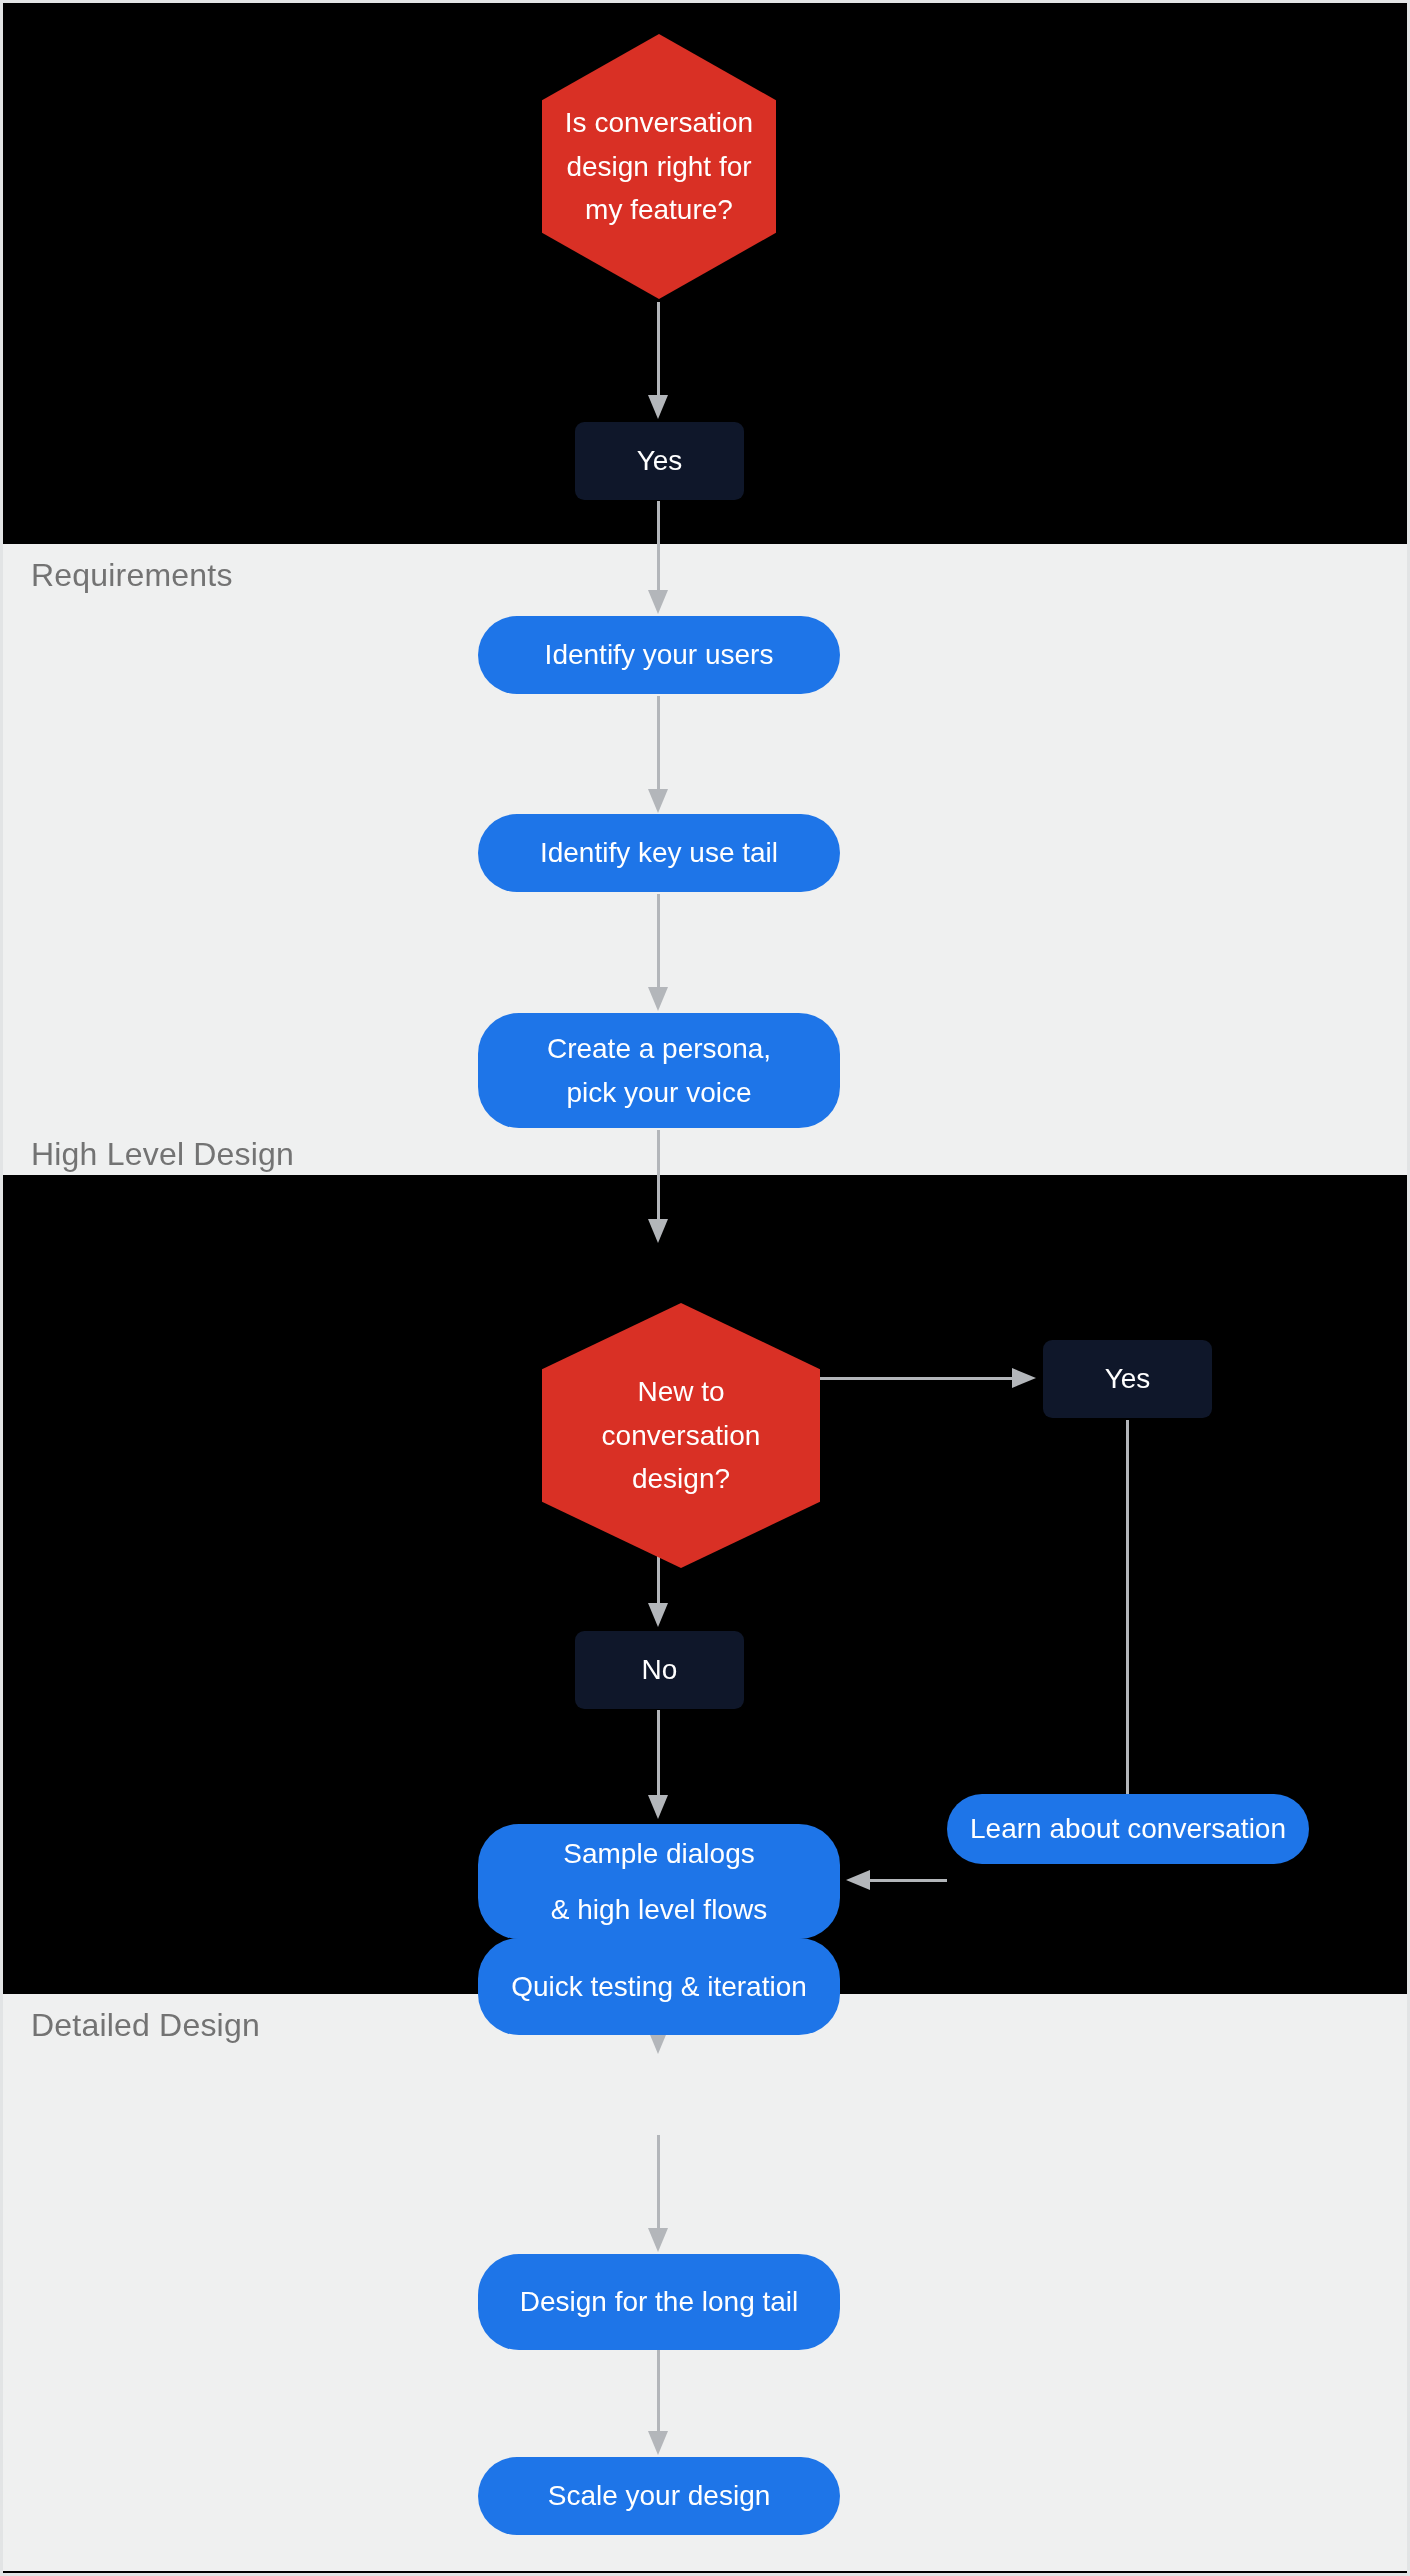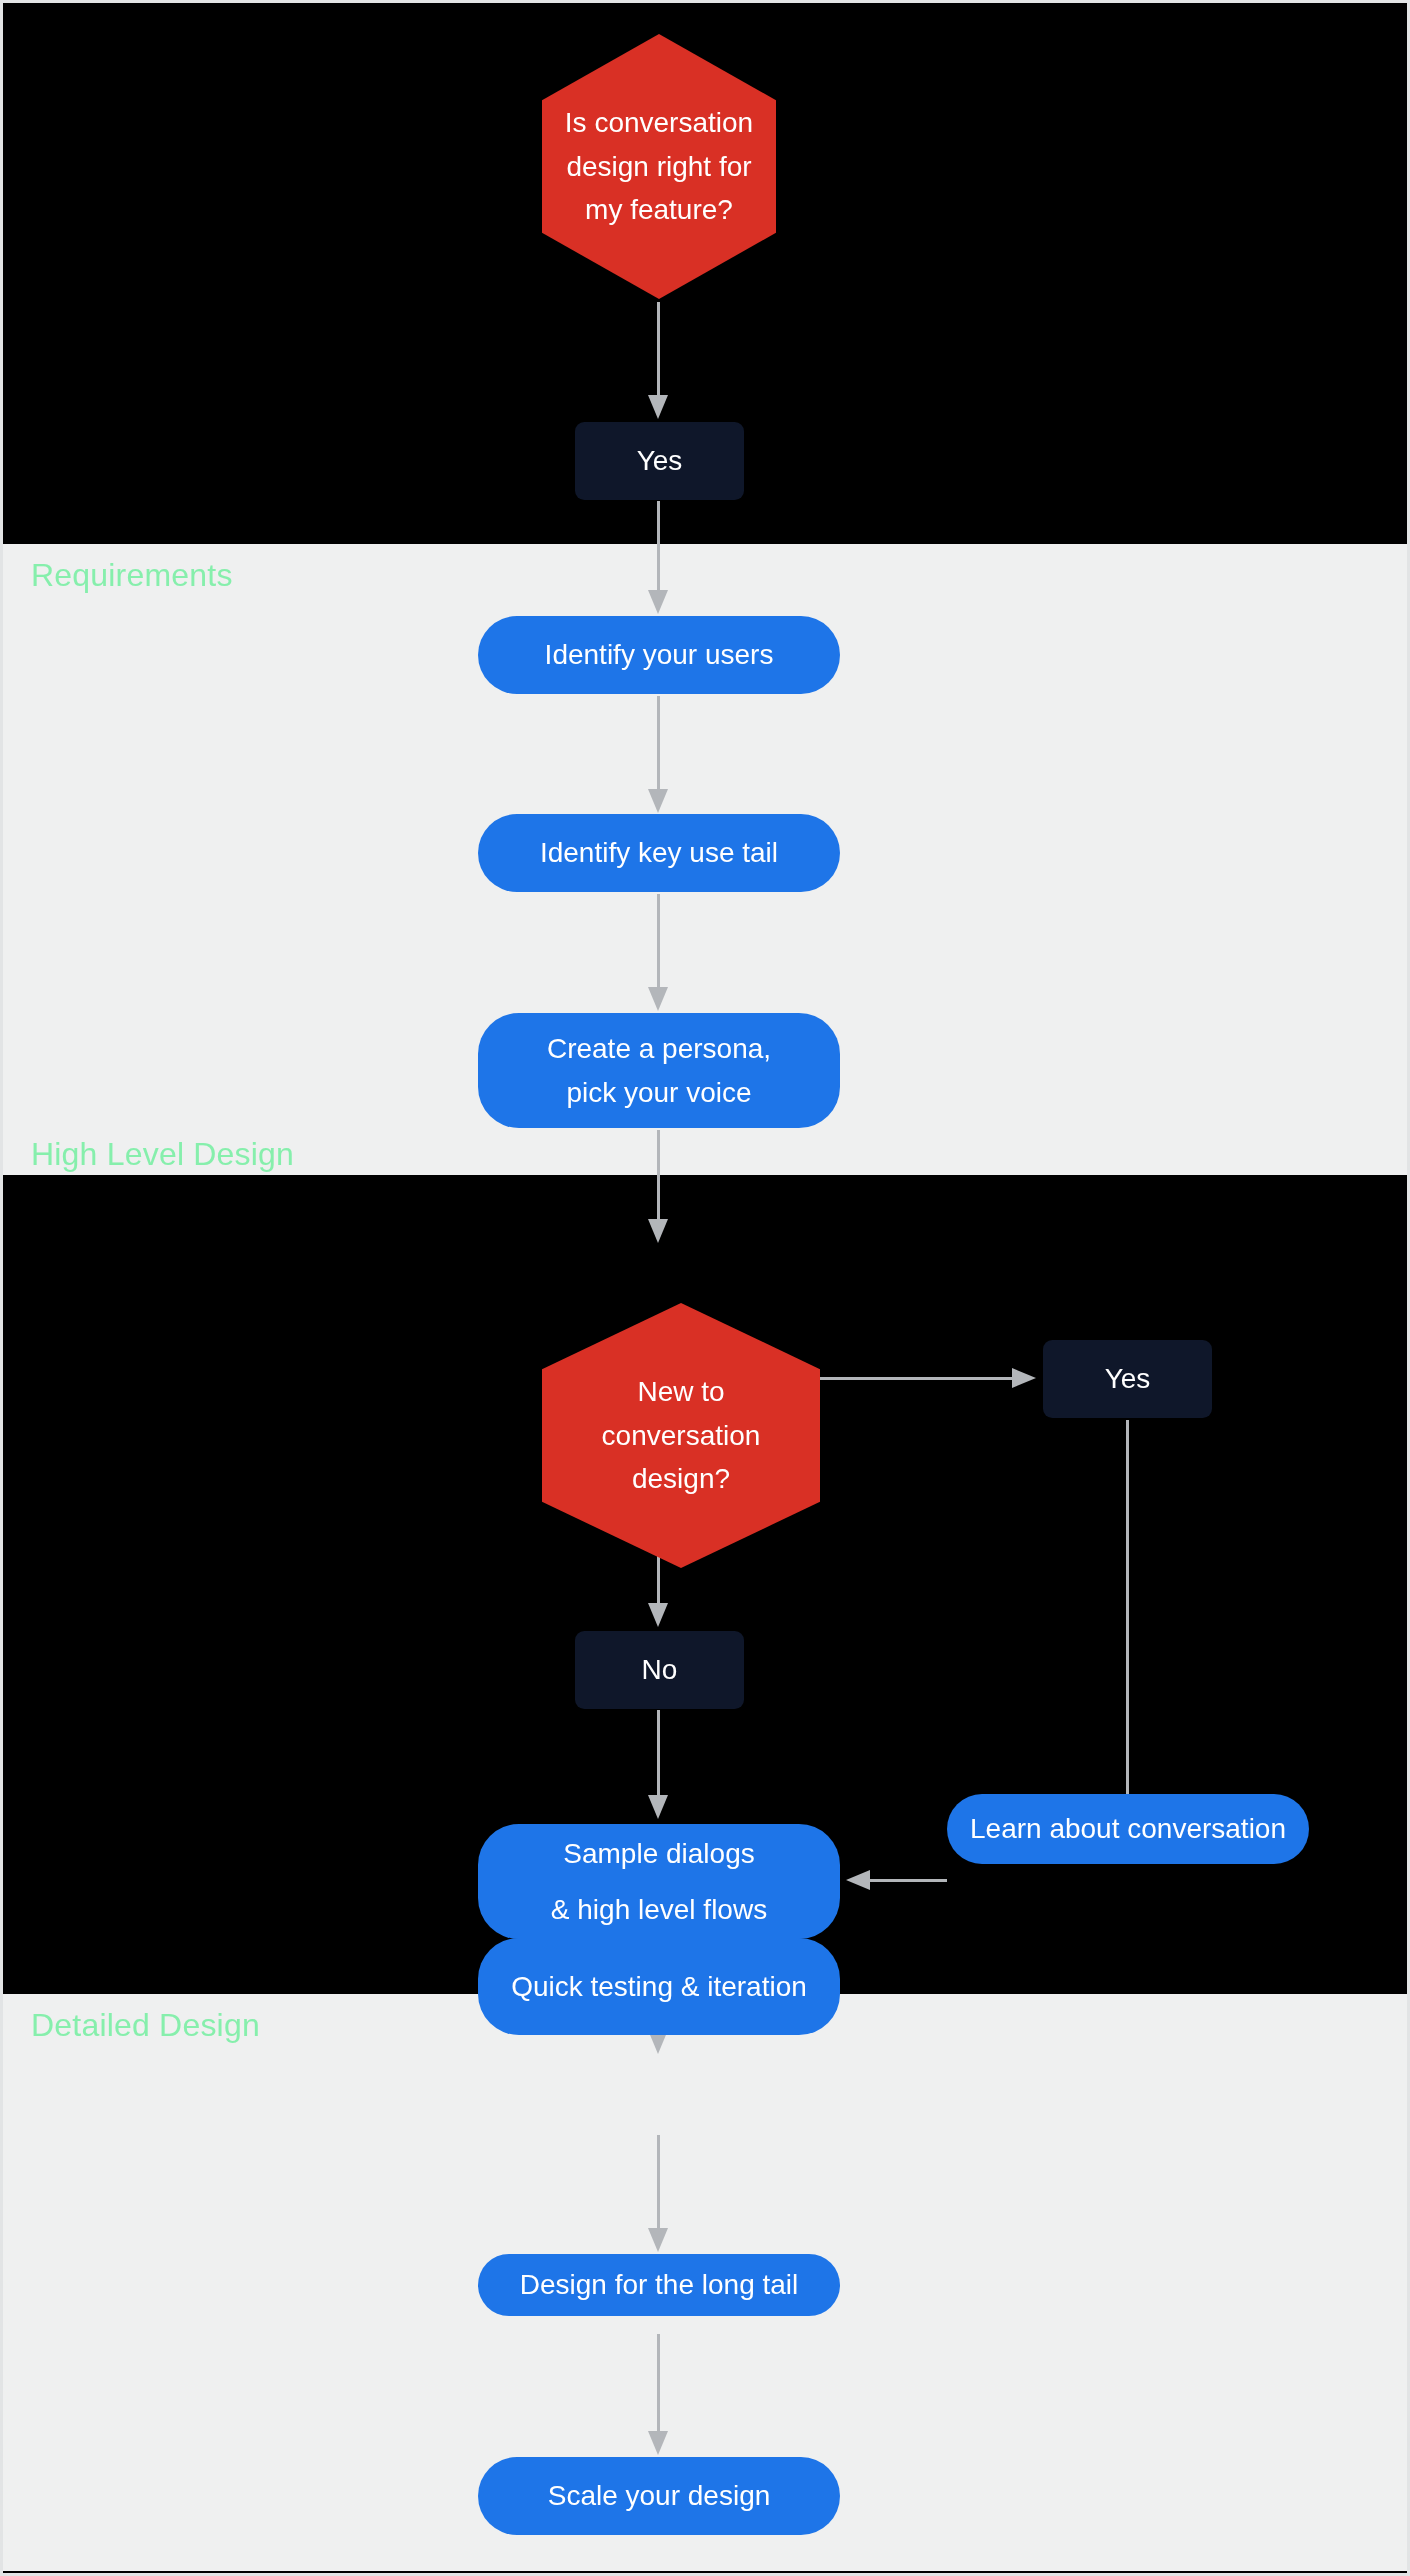--- a/index.html
+++ b/index.html
@@ -20,21 +20,21 @@
   .sec-black { background:#000000; }
   .sec-gray  { background:#EFF0F0; }
   #sec-intro      { top:0;     height:541px; }
   #sec-req        { top:541px; height:631px; }
   #sec-hld        { top:1172px;height:819px; }
   #sec-detail     { top:1991px;height:577px; }
 
   .section-label {
     position:absolute; left:28px;
     font-size:32px; line-height:1.2;
-    color:#86efac; letter-spacing:0.2px;
+    color:#737373; letter-spacing:0.2px;
   }
   #lbl-req    { top:553px;  }
   #lbl-hld    { top:1132px; }
   #lbl-detail { top:2003px; }
 
   
   .node {
     position:absolute;
     display:flex; flex-direction:column;
     align-items:center; justify-content:center;
@@ -52,21 +52,21 @@
   #btn-yes-top { left:572px;  top:419px;  width:169px; height:78px; }
   #pill-users  { left:475px;  top:613px;  width:362px; height:78px; }
   #pill-cases  { left:475px;  top:811px;  width:362px; height:78px; }
   #pill-persona{ left:475px;  top:1010px; width:362px; height:115px; }
   #hex-new     { left:539px;  top:1300px; width:278px; height:265px; }
   #btn-yes-new { left:1040px; top:1337px; width:169px; height:78px; }
   #btn-no      { left:572px;  top:1628px; width:169px; height:78px; }
   #pill-sample { left:475px;  top:1821px; width:362px; height:115px;gap:13px; }
   #pill-learn  { left:944px; top:1791px; width:362px; height:70px; }
   #pill-quick  { left:475px;  top:1935px; width:362px; height:97px; }
-  #pill-tail   { left:475px;  top:2251px; width:362px; height:62px; }
+  #pill-tail   { left:475px;  top:2251px; width:362px; height:96px; }
   #pill-scale  { left:475px;  top:2454px; width:362px; height:78px; }
 
   
   .vline { position:absolute; width:2.8px;  background:#B3B6BA; }
   .hline { position:absolute; height:2.8px; background:#B3B6BA; }
   .head-down {
     position:absolute; width:0; height:0; left:-9.3px; top:100%;
     border-left:10.2px solid transparent; border-right:10.2px solid transparent;
     border-top:24px solid #B3B6BA;
   }

